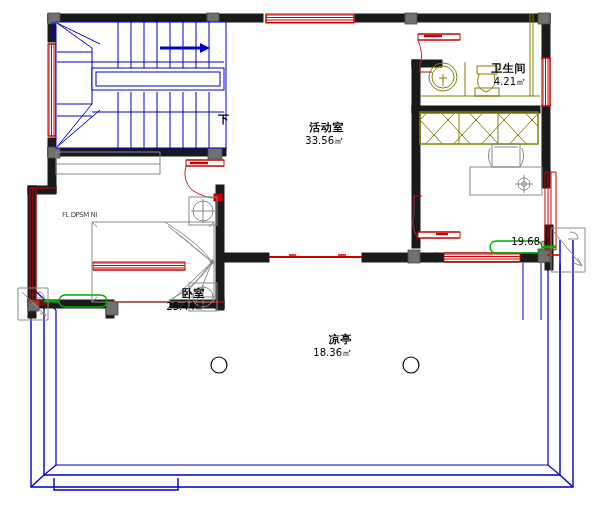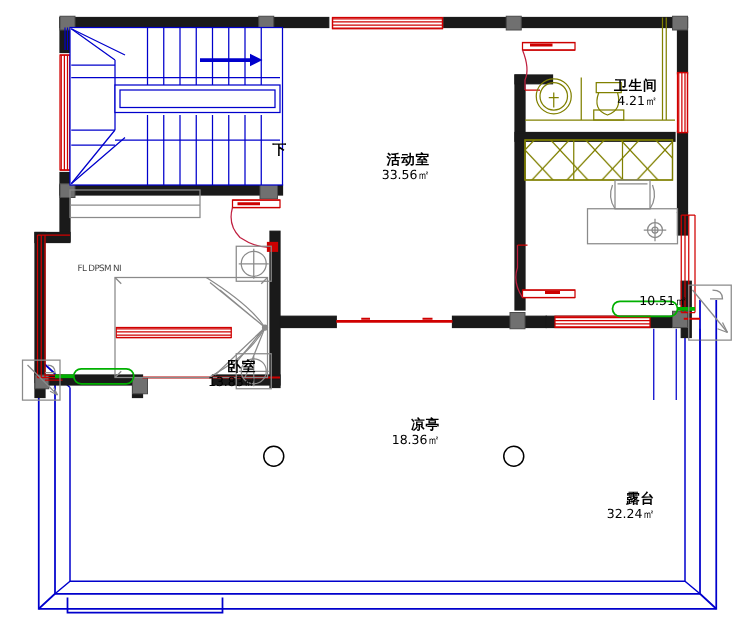--- a/index.html
+++ b/index.html
@@ -300,35 +300,31 @@
     <div class="nm">活动室</div>
     <div class="ar">33.56㎡</div>
   </div>
 
   <div class="lbl" style="left:426px;top:43px;width:100px;">
     <div class="nm">卫生间</div>
     <div class="ar">4.21㎡</div>
   </div>
 
   <div class="lbl" style="left:450px;top:216px;width:100px;">
-    <div class="ar">10.51㎡</div>
+    <div class="ar">19.68㎡</div>
   </div>
 
   <div class="lbl" style="left:105px;top:268px;width:100px;">
     <div class="nm">卧室</div>
-    <div class="ar">13.83㎡</div>
+    <div class="ar">25.44㎡</div>
   </div>
 
   <div class="lbl" style="left:252px;top:314px;width:100px;">
     <div class="nm">凉亭</div>
     <div class="ar">18.36㎡</div>
   </div>
 
-  <div class="lbl" style="left:424px;top:373px;width:100px;">
-    <div class="nm">露台</div>
-    <div class="ar">32.24㎡</div>
-  </div>
 
   <div class="dirlbl" style="left:218px;top:112px;">下</div>
 
   <div class="tinytxt" style="left:62px;top:171px;margin-top:40px;">FL DPSM  NI</div>
 
 </div>
 
 </body></html>

